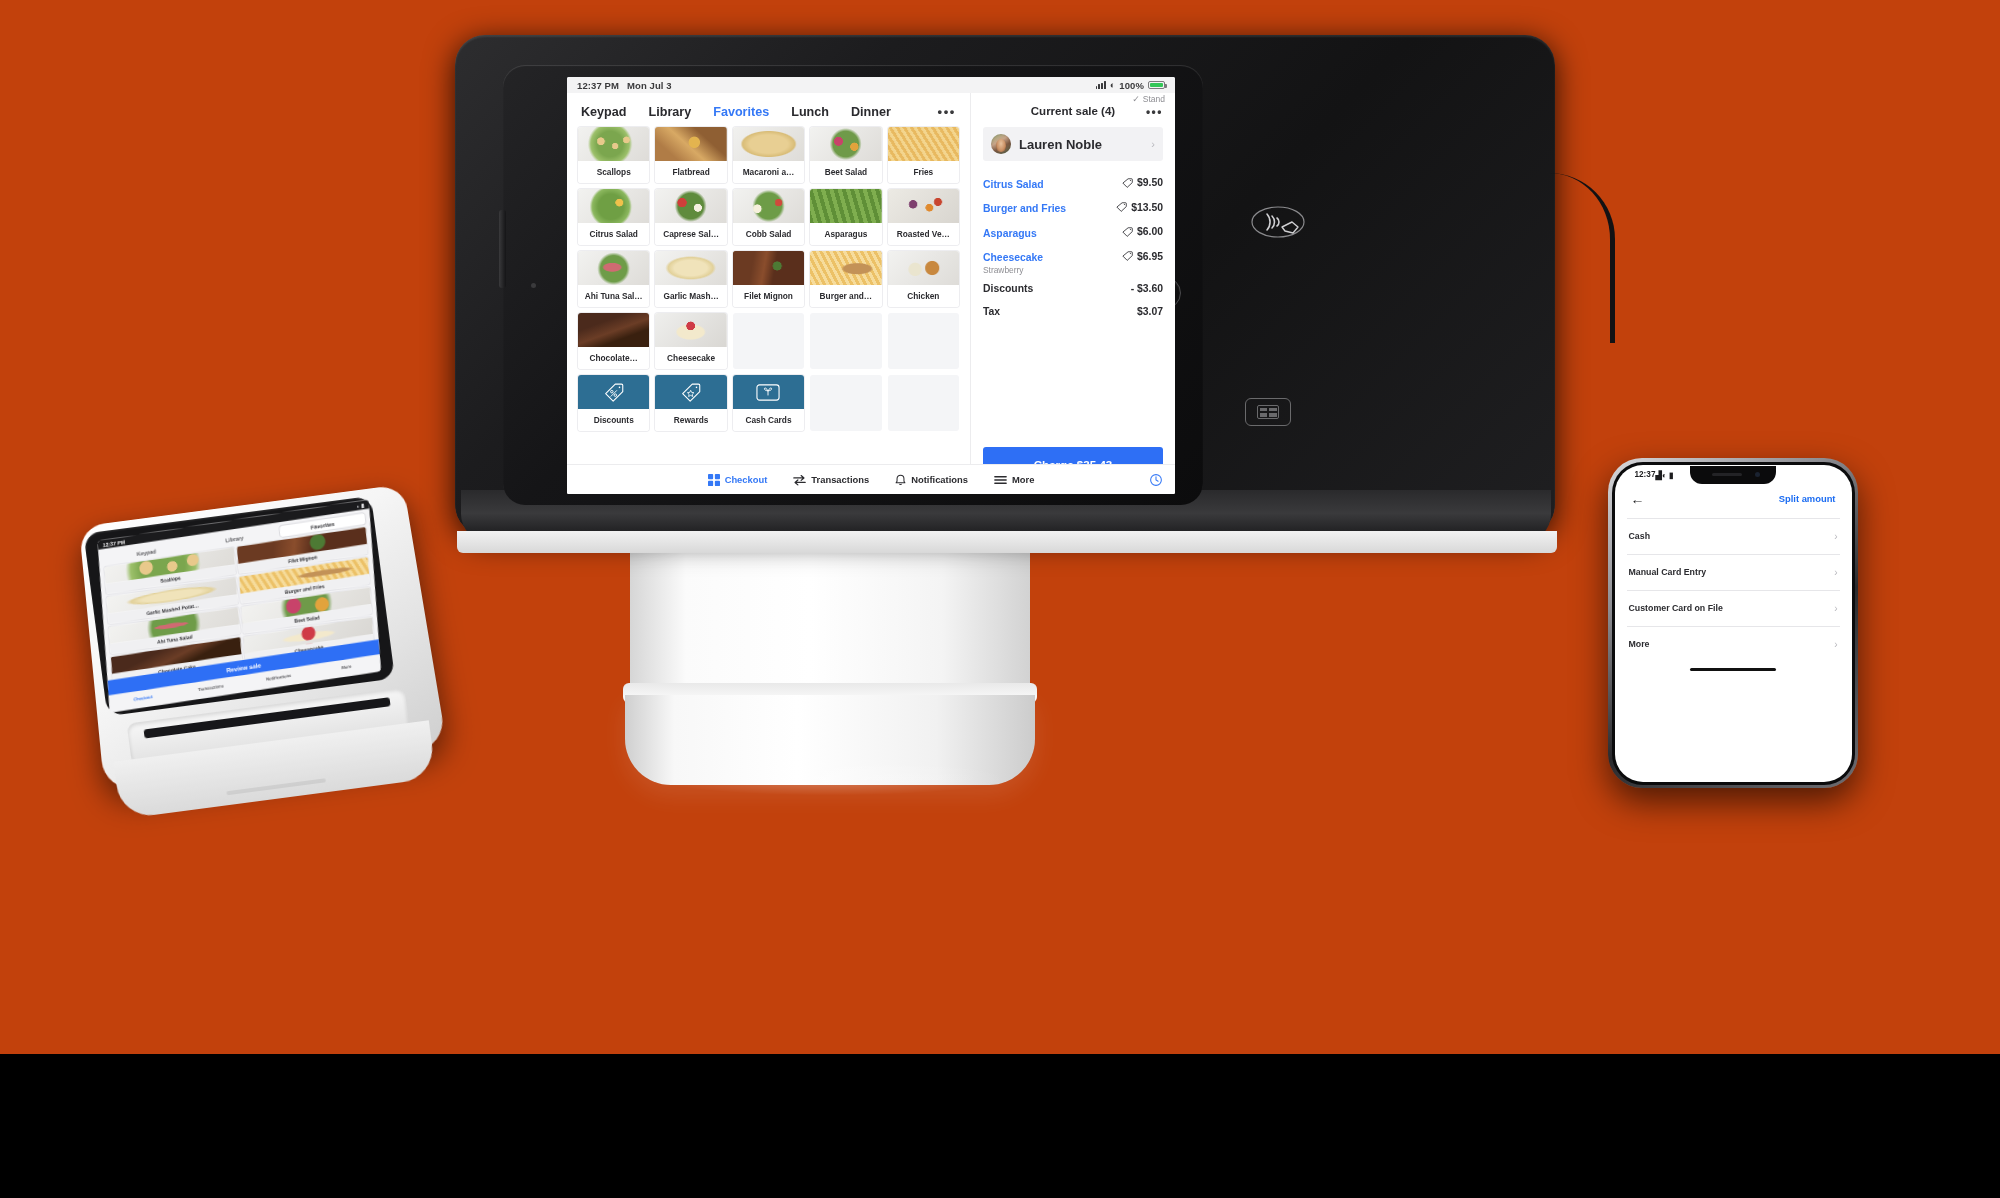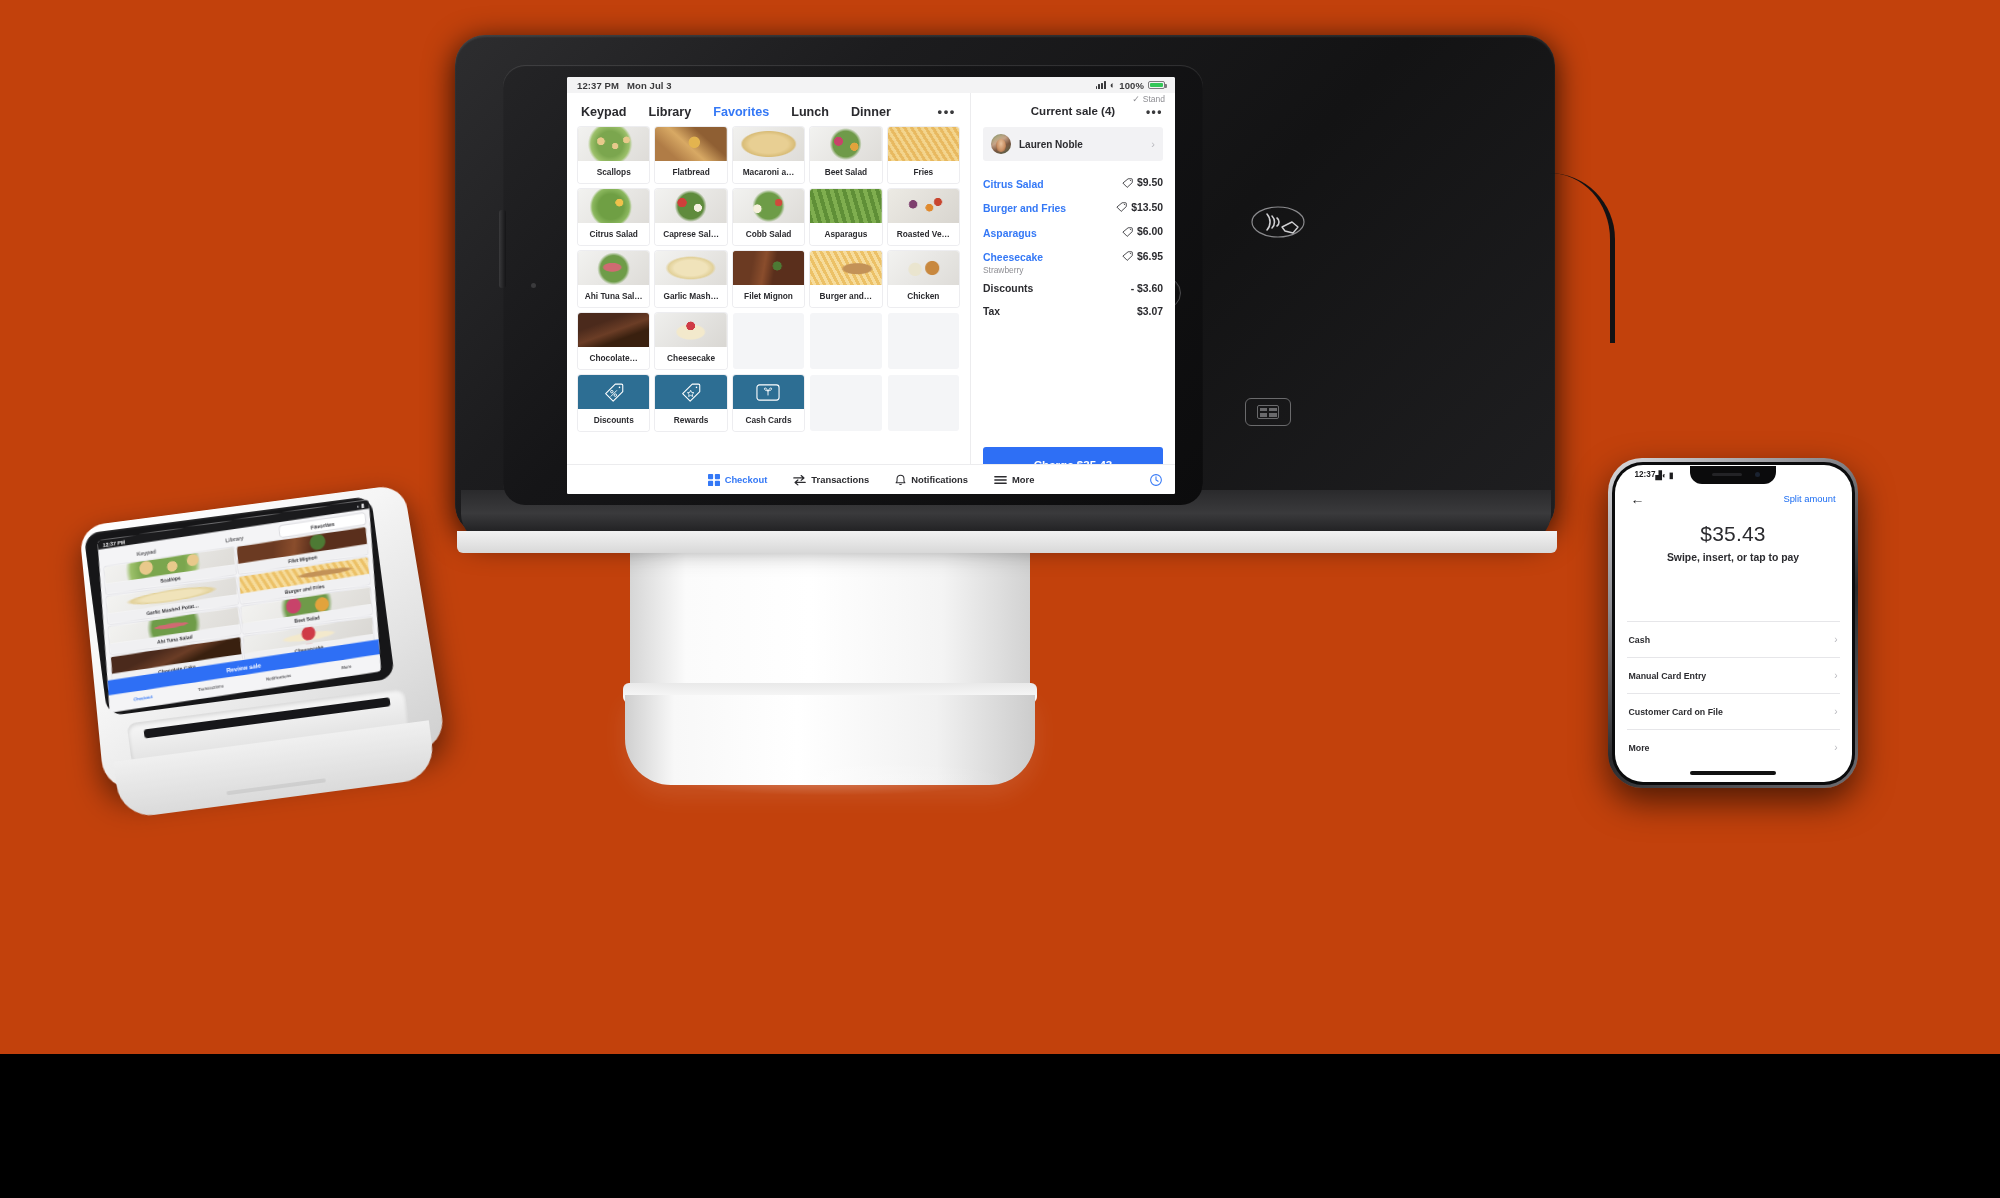--- a/index.html
+++ b/index.html
@@ -135,21 +135,21 @@
     width: 20px; height: 20px; border-radius: 50%; flex: none;
     background: linear-gradient(150deg,#9db27f 0%,#c8a488 38%,#7e5a42 62%,#5d6e52 100%);
     box-shadow: inset 0 0 3px rgba(0,0,0,.25);
     position: relative; overflow: hidden;
   }
   .cust .avatar::after {
     content:""; position:absolute; left:5px; top:5px; width:10px; height:13px;
     border-radius:50% 50% 45% 45%;
     background: radial-gradient(ellipse at 50% 35%, #e8c39e 0%, #c98f63 58%, #6d4227 100%);
   }
-  .cust .name { font-size: 10px; font-weight: 700; color: #2b2b2f; }
+  .cust .name { font-size: 13px; font-weight: 700; color: #2b2b2f; }
   .cust .chev { margin-left: auto; color: #b9b9be; font-size: 11px; }
 
   .line { display: flex; align-items: baseline; padding: 6px 0; }
   .line .lbl { font-size: 10.4px; font-weight: 700; color: #3478f6; }
   .line .amt { margin-left: auto; font-size: 10.4px; font-weight: 700; color: #2b2b2f;
                display: flex; align-items: center; gap: 4px; }
   .line.tot .lbl { color: #2b2b2f; }
   .sub { font-size: 8.4px; color: #8e8e93; margin: -4px 0 2px 0; }
   .tagi { width: 11px; height: 10px; }
 
@@ -271,21 +271,21 @@
     position: absolute; left: 50%; transform: translateX(-50%); top: 1px;
     width: 86px; height: 18px; background: #0b0b0c; border-radius: 0 0 12px 12px;
   }
   .p-notch .spk { position: absolute; left: 22px; top: 7px; width: 30px; height: 3px;
                   background: #232326; border-radius: 2px; }
   .p-notch .cam { position: absolute; right: 16px; top: 6px; width: 5px; height: 5px;
                   border-radius: 50%; background: #1a2230; }
   .p-top { display: flex; align-items: center; justify-content: space-between;
            padding: 7px 16px 0 16px; }
   .p-back { font-size: 14px; color: #1c1c1e; cursor: pointer; line-height: 1; }
-  .p-split { font-size: 9.4px; font-weight: 400; color: #1b6cf2; cursor: pointer; }
+  .p-split { font-size: 9.4px; font-weight: 700; color: #1b6cf2; cursor: pointer; }
   .p-amount-wrap { flex: 1; display: flex; flex-direction: column;
                    align-items: center; justify-content: center; gap: 6px;
                    padding-bottom: 30px; }
   .p-amount { font-size: 21px; font-weight: 400; color: #2b2b2f; letter-spacing: .2px; }
   .p-hint { font-size: 10.4px; font-weight: 700; color: #2b2b2f; }
   .p-list { padding: 12px 12px 0 12px; }
   .p-row { display: flex; align-items: center; padding: 12px 2px;
            border-top: 1px solid #e6e6e9; font-size: 8.8px; font-weight: 700;
            color: #2b2b2f; cursor: pointer; }
   .p-row .chev { margin-left: auto; color: #b9b9be; font-size: 10px; font-weight: 400; }
@@ -678,24 +678,20 @@
           <div class="p-notch">
             <span class="spk"></span>
             <span class="cam"></span>
           </div>
 
           <div class="p-top">
             <span class="p-back">←</span>
             <span class="p-split">Split amount</span>
           </div>
 
-          <div class="p-amount-wrap">
-            <div class="p-amount">$35.43</div>
-            <div class="p-hint">Swipe, insert, or tap to pay</div>
-          </div>
 
           <div class="p-list" id="p-list">
   <div class="p-row">
     <span>Cash</span>
     <span class="chev">›</span>
   </div>
   <div class="p-row">
     <span>Manual Card Entry</span>
     <span class="chev">›</span>
   </div>

